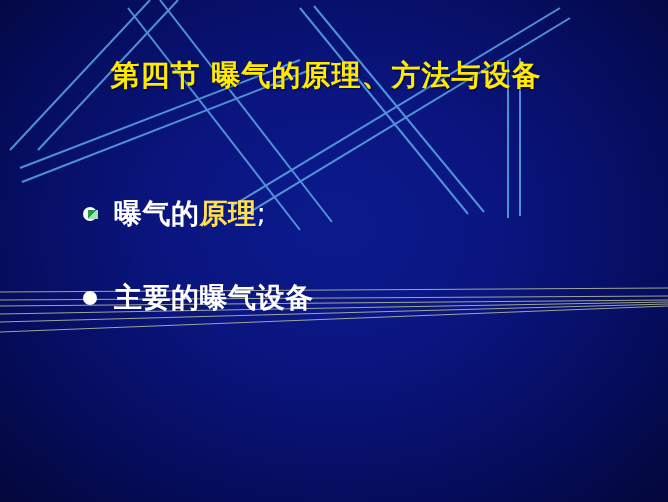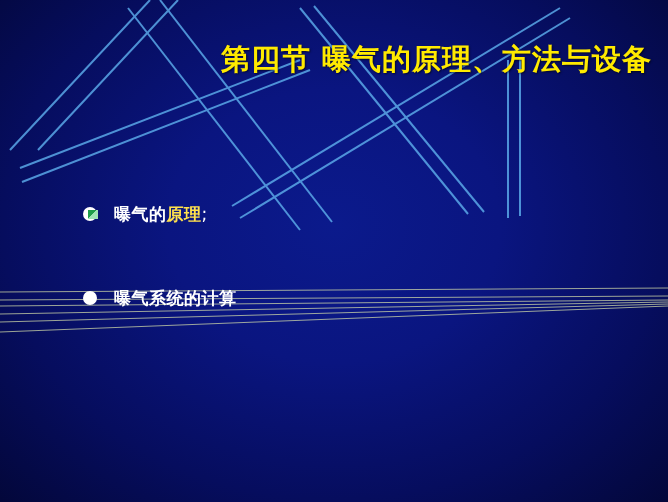--- a/index.html
+++ b/index.html
@@ -18,23 +18,23 @@
   #bg-lines {
     position: absolute;
     left: 0; top: 0;
     width: 668px;
     height: 502px;
     pointer-events: none;
   }
   .title {
     position: absolute;
     left: 0;
-    top: 40px;
+    top: 56px;
     width: 652px;
-    text-align: right;
+    text-align: center;
     color: #ffea00;
     font-size: 29px;
     font-weight: bold;
     letter-spacing: 1px;
     font-family: "DejaVu Sans", "Liberation Sans", sans-serif;
     text-shadow: 1px 1px 2px rgba(0,0,0,0.6);
   }
   .bullets {
     position: absolute;
     left: 82px;
@@ -65,21 +65,21 @@
   .bullet-mark.has-glyph .glyph {
     position: absolute;
     left: 6px;
     top: 7px;
     width: 10px;
     height: 9px;
     background: linear-gradient(135deg, #1f9c4a 0%, #1f9c4a 45%, #9fe3b5 46%, #9fe3b5 100%);
   }
   .bullet-text {
     color: #ffffff;
-    font-size: 17px;
+    font-size: 28px;
     font-weight: bold;
     letter-spacing: 0.5px;
     white-space: nowrap;
     font-family: "DejaVu Sans", "Liberation Sans", sans-serif;
   }
   .bullet-text .em {
     color: #ffe14d;
   }
   .bullet-text .tail {
     color: #ffffff;
@@ -129,18 +129,18 @@
         <span>曝气的</span><span class="em">原理</span><span class="tail">;</span>
       </span>
     </div>
 
 
     <div class="bullet-row">
       <span class="bullet-mark">
         <span class="dot"></span>
       </span>
       <span class="bullet-text">
-        <span>曝气系统的计算</span><span class="em"></span><span class="tail"></span>
+        <span>主要的曝气设备</span><span class="em"></span><span class="tail"></span>
       </span>
     </div>
 
   </div>
 </div>
 
 </body></html>

